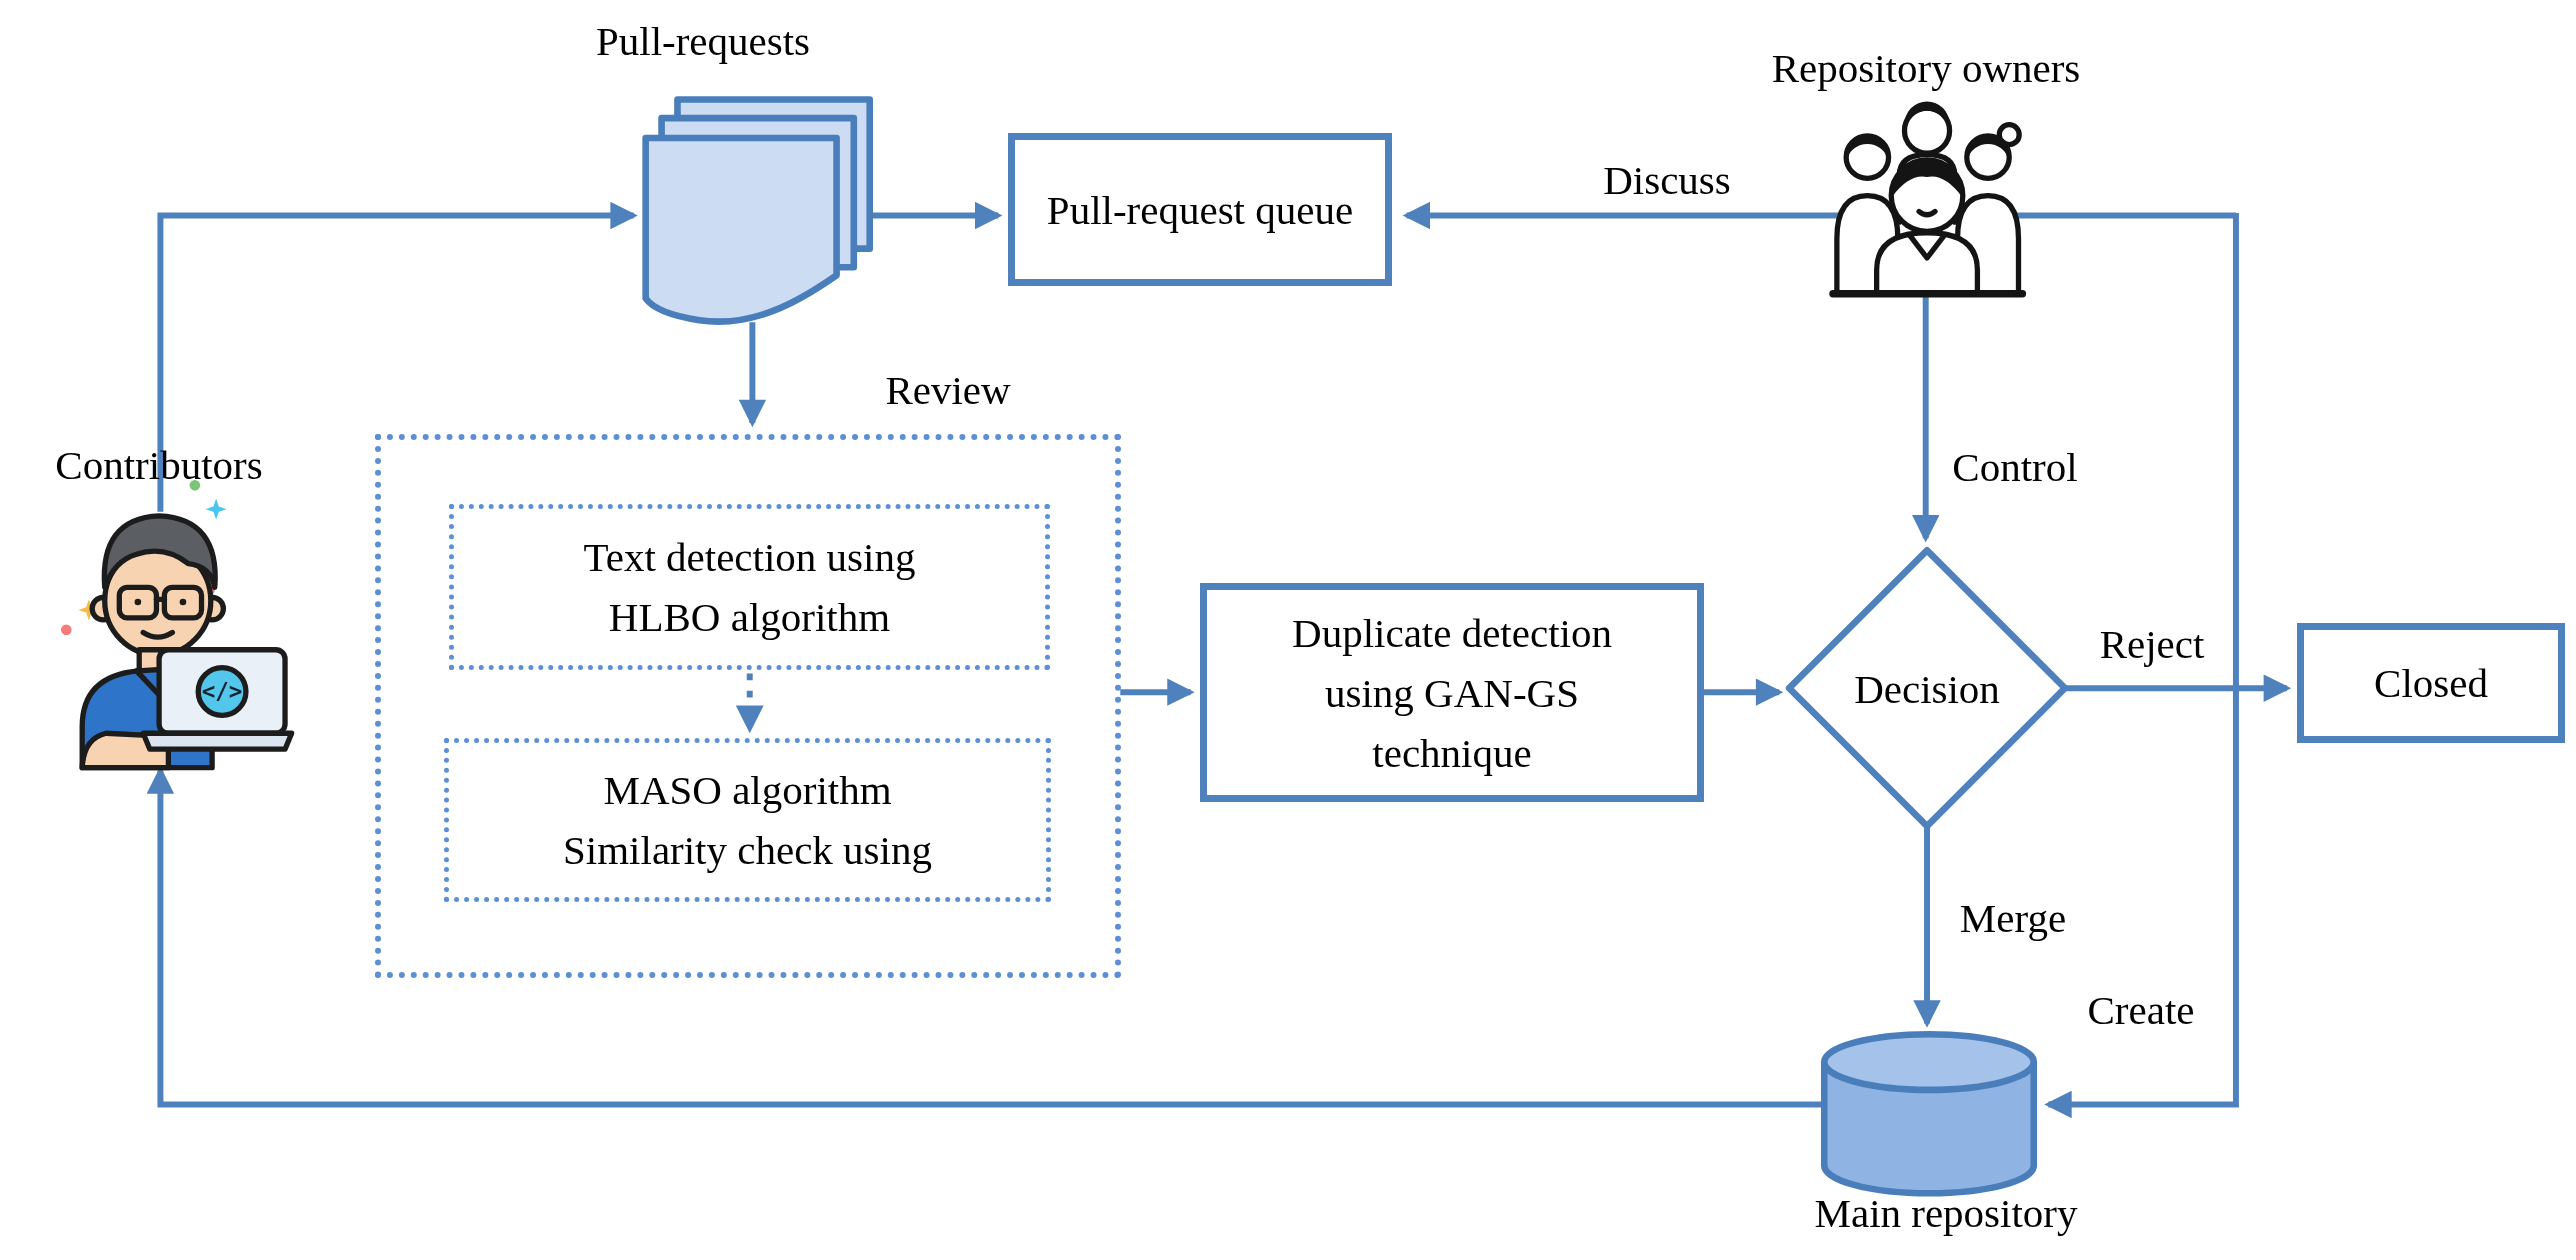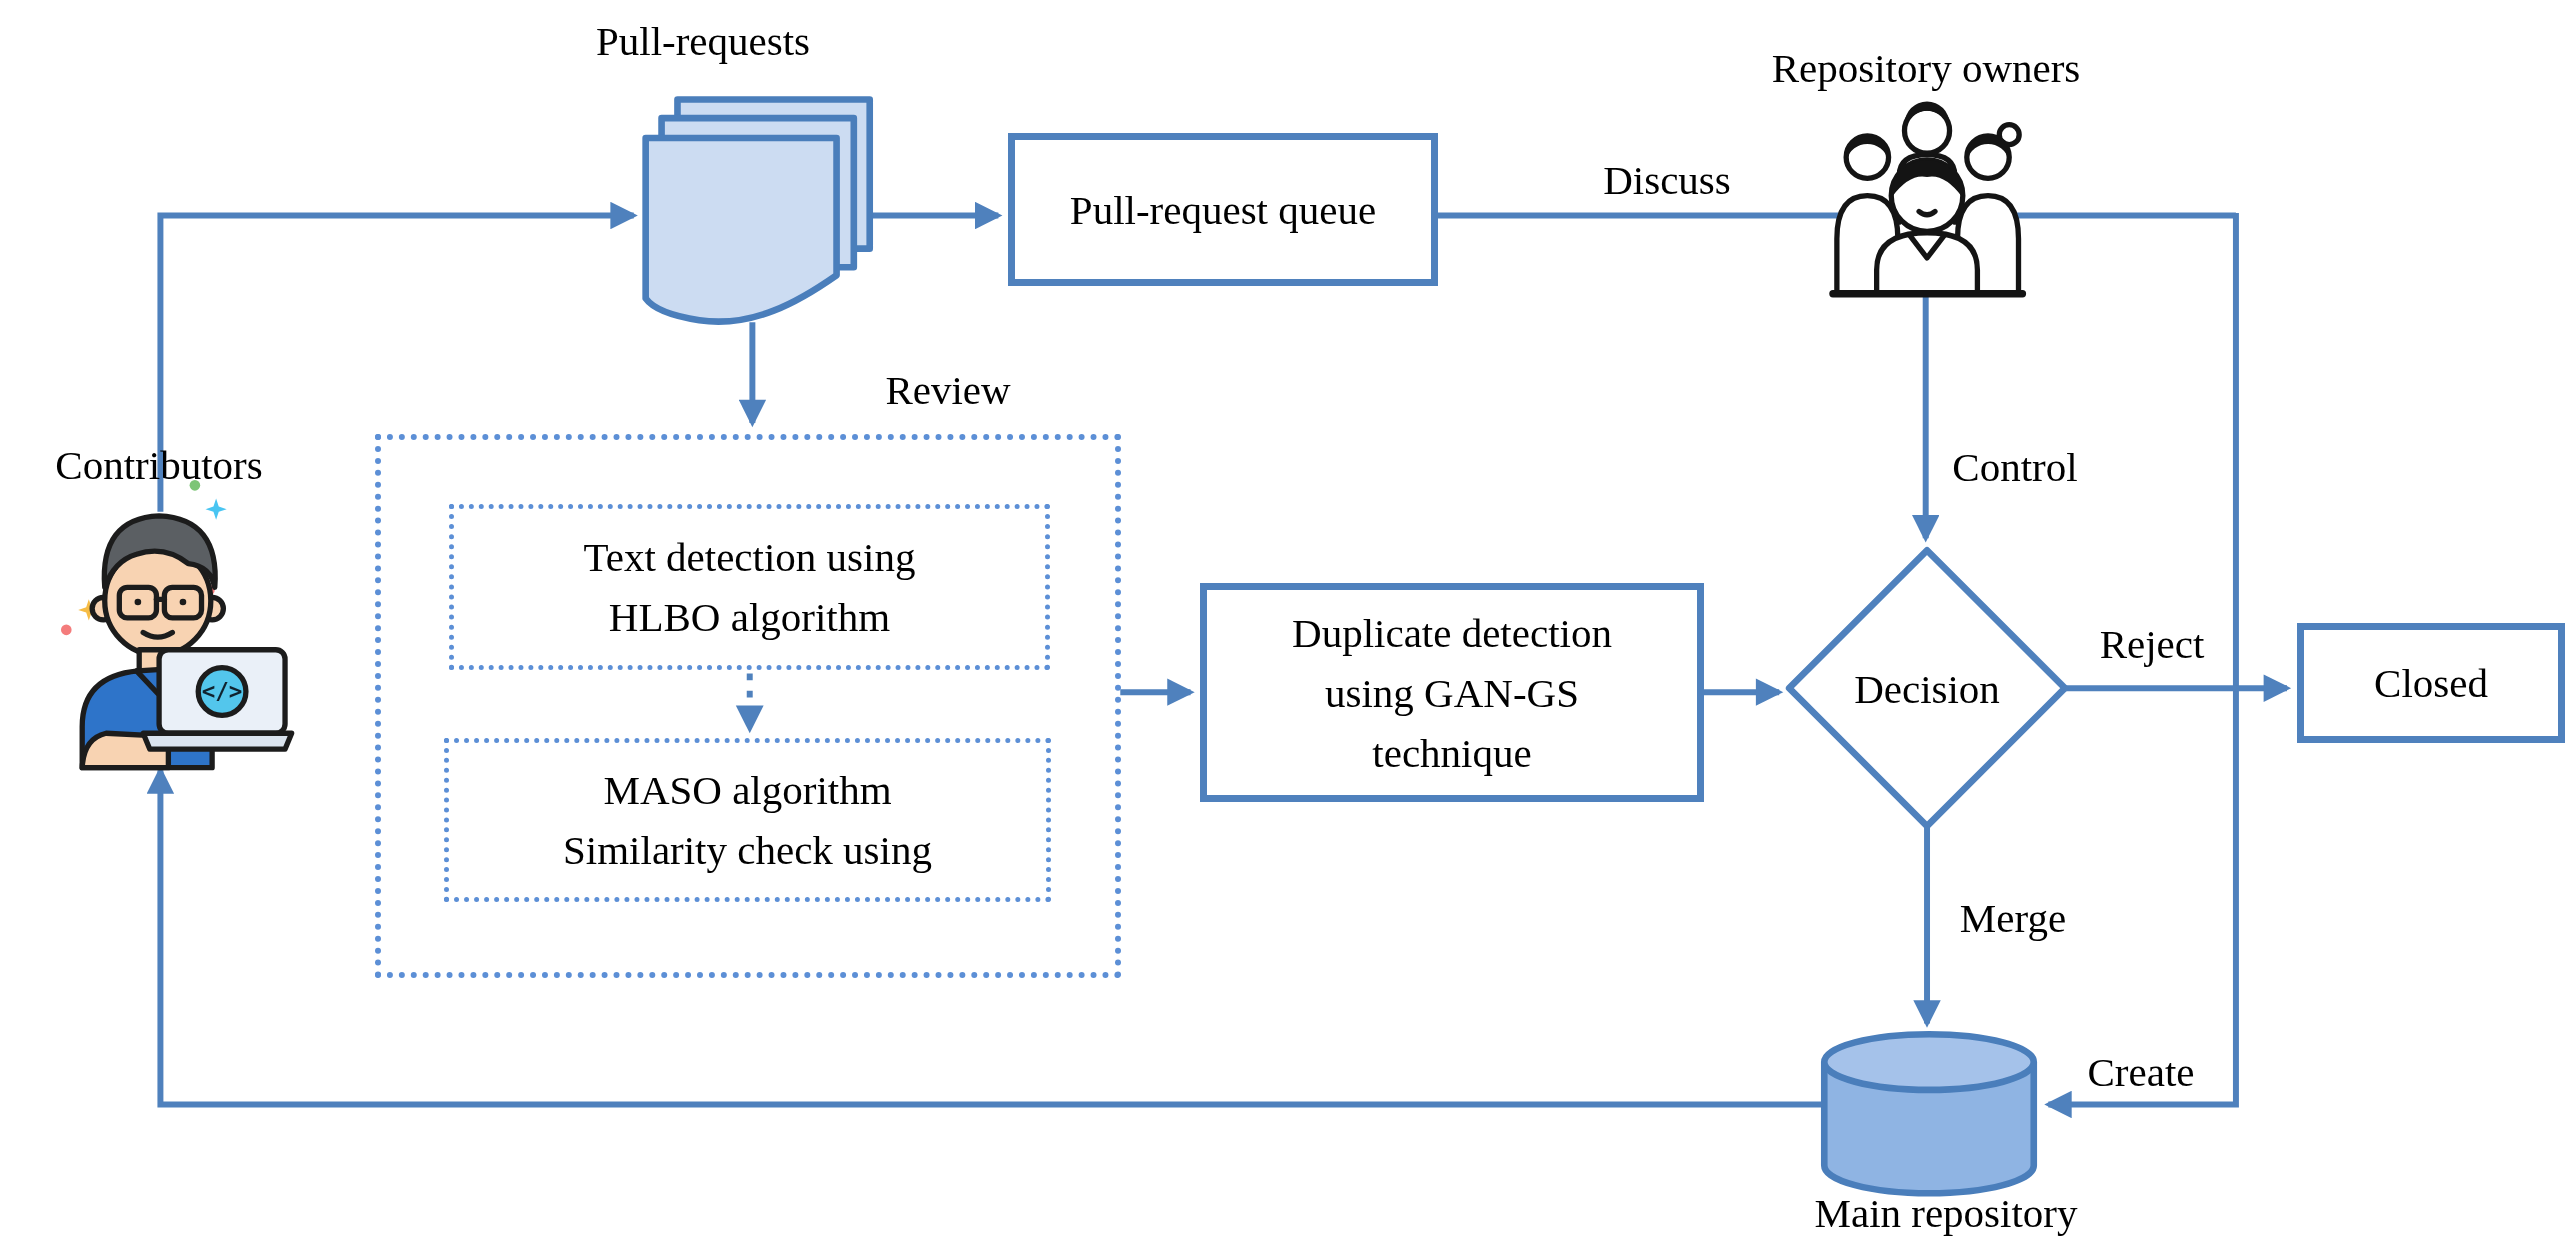--- a/index.html
+++ b/index.html
@@ -7,21 +7,21 @@
           font-family:"Liberation Serif","DejaVu Serif",serif;color:#000;}
   #wires{position:absolute;left:0;top:0;}
   .label{position:absolute;transform:translate(-50%,-50%);white-space:nowrap;
          font-size:41px;color:#000;}
   .box{position:absolute;box-sizing:border-box;display:flex;flex-direction:column;
        align-items:center;justify-content:center;text-align:center;
        font-size:41px;line-height:60px;background:transparent;}
   .solid{border:7.3px solid #4f81bd;background:#ffffff;}
   .dotted{border:6px dotted #5c8fd6;}
   .dotted-thin{border:5.3px dotted #5c8fd6;}
-  #box-queue{left:1008px;top:133px;width:430px;height:153px;}
+  #box-queue{left:1008px;top:133px;width:384px;height:153px;}
   #box-duplicate{left:1200px;top:583px;width:504px;height:219px;}
   #box-closed{left:2297px;top:623px;width:268px;height:120px;}
   #box-review-outer{left:375px;top:434px;width:746px;height:544px;}
   #box-hlbo{left:449px;top:504px;width:601px;height:166px;}
   #box-maso{left:444px;top:738px;width:607px;height:164px;}
   #decision-text{left:1927px;top:689px;}
   .line{stroke:#4f81bd;stroke-width:9;fill:none;}
   .shape-stroke{stroke:#4a7ebb;stroke-width:10;}
 </style>
 </head>
@@ -138,17 +138,17 @@
 
   <div class="label" id="decision-text">Decision</div>
   <div class="label" style="left:703px;top:41px;">Pull-requests</div>
   <div class="label" style="left:1926px;top:68px;">Repository owners</div>
   <div class="label" style="left:159px;top:465px;">Contributors</div>
   <div class="label" style="left:1667px;top:180px;">Discuss</div>
   <div class="label" style="left:2015px;top:467px;">Control</div>
   <div class="label" style="left:948px;top:390px;">Review</div>
   <div class="label" style="left:2152px;top:644px;">Reject</div>
   <div class="label" style="left:2013px;top:918px;">Merge</div>
-  <div class="label" style="left:2141px;top:1072px;">Create</div>
+  <div class="label" style="left:2141px;top:1010px;">Create</div>
   <div class="label" style="left:1946px;top:1213px;">Main repository</div>
 
 </div>
 
 
 </body></html>

